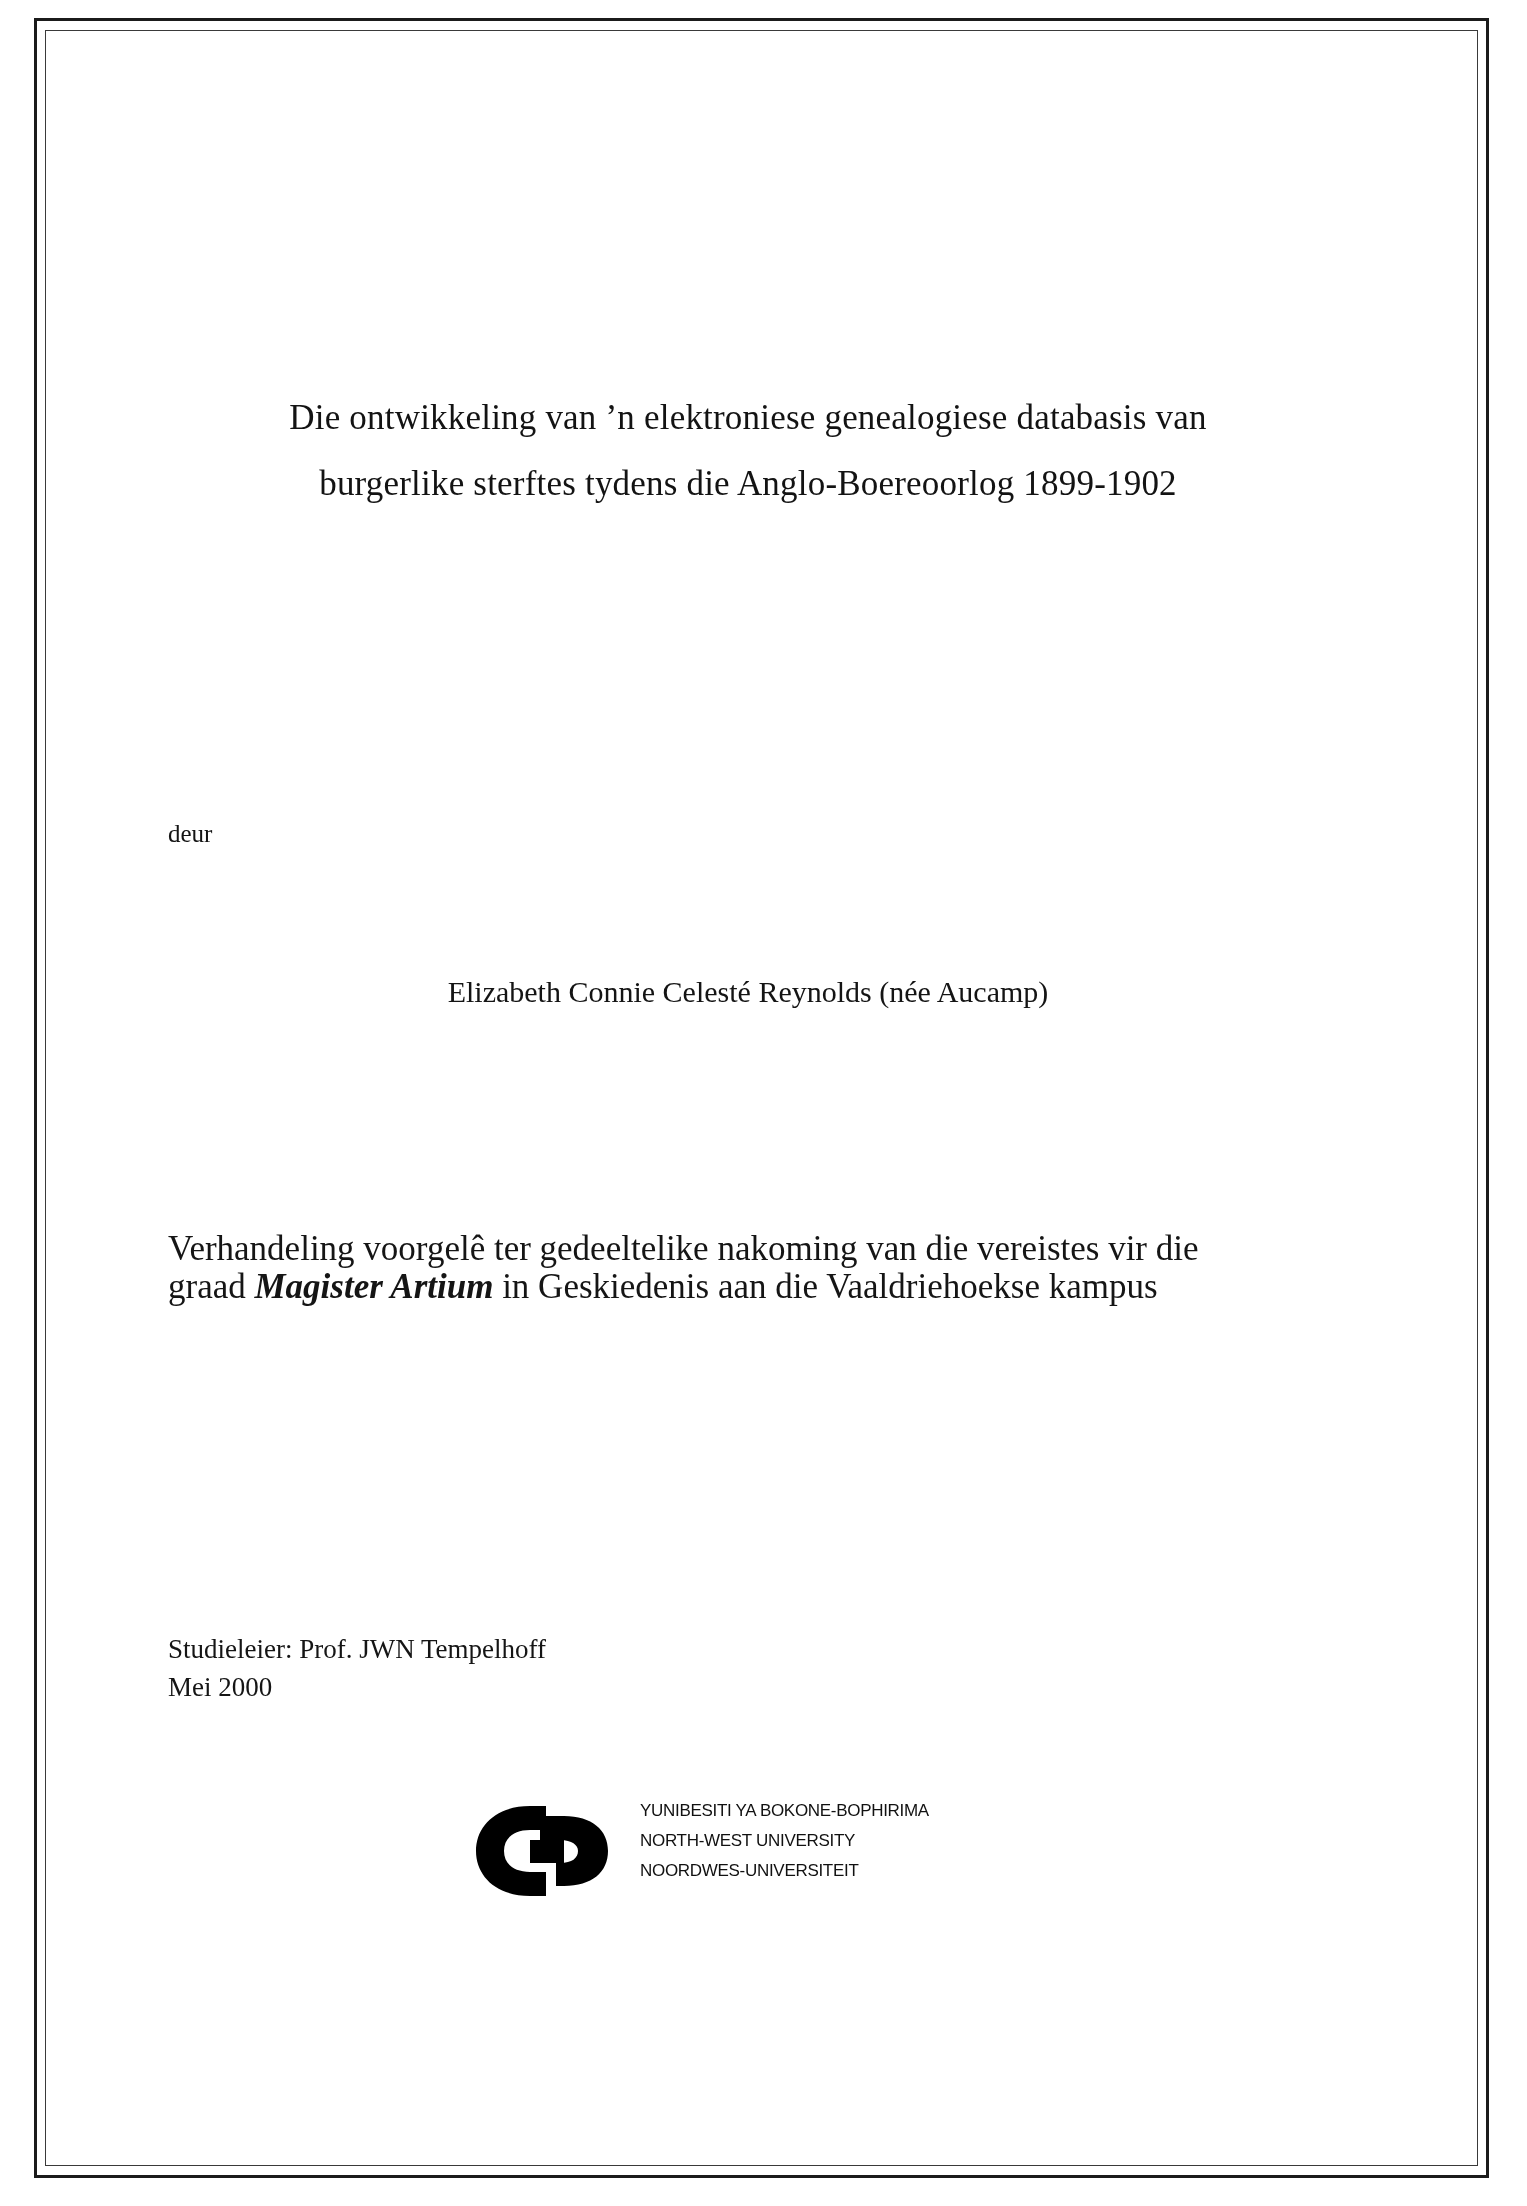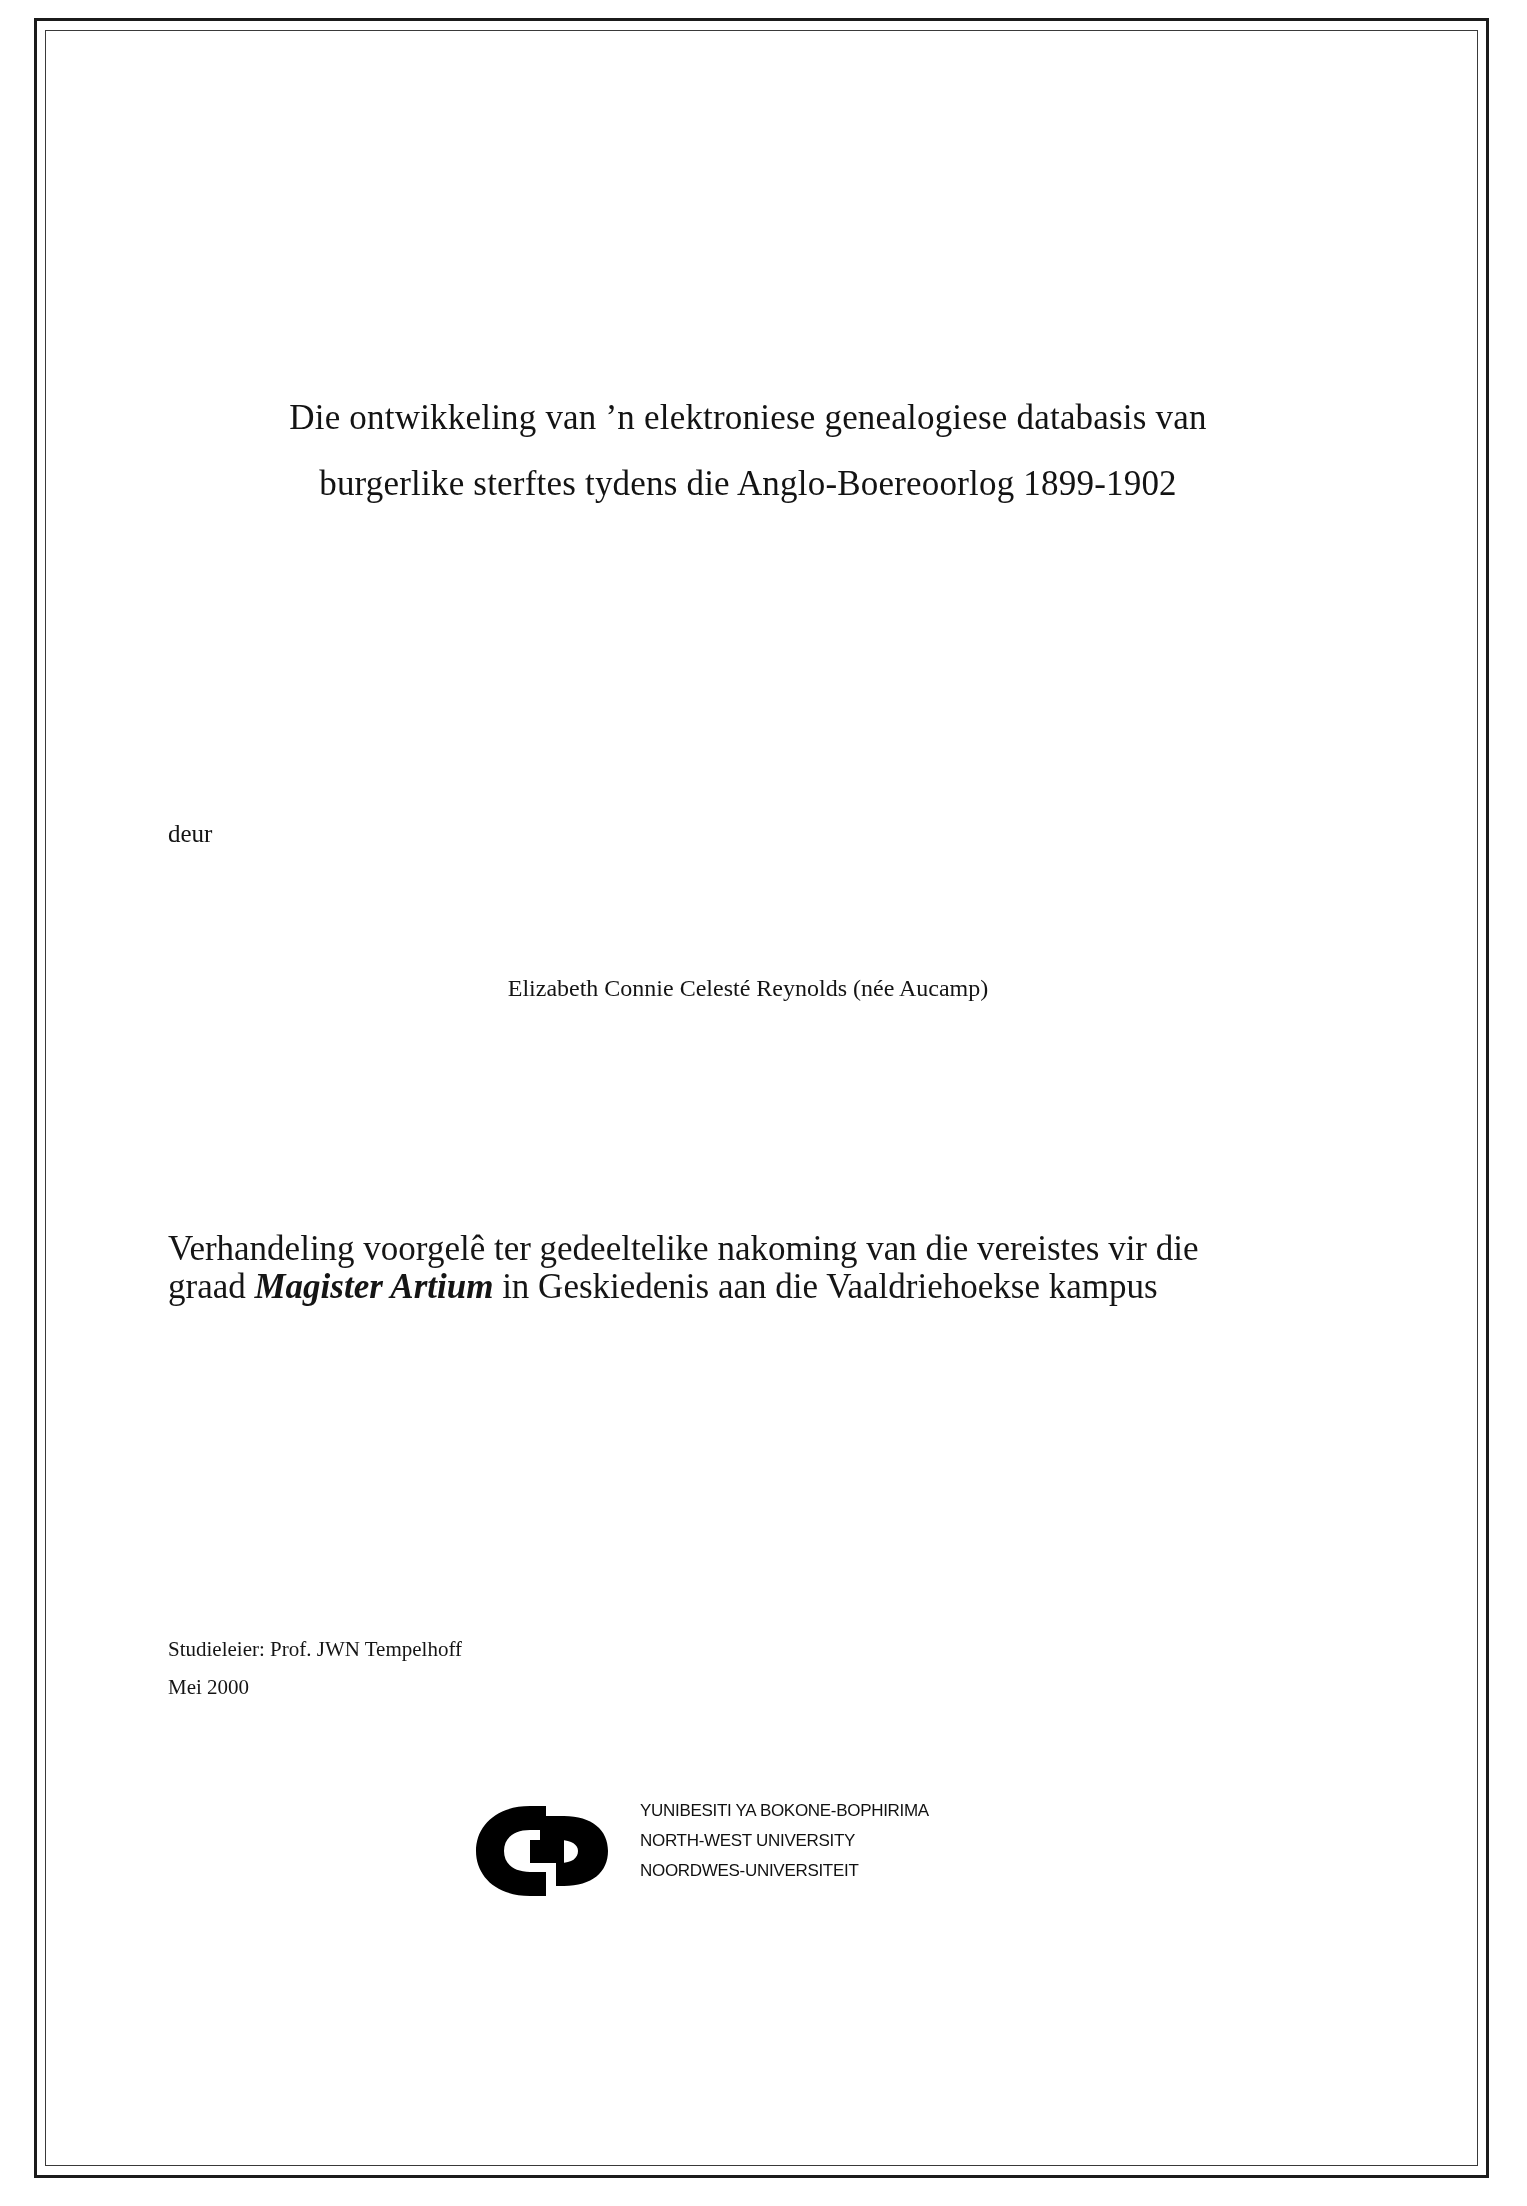--- a/index.html
+++ b/index.html
@@ -79,21 +79,21 @@
     font-size: 25px;
     color: #141414;
   }
 
   .author {
     position: absolute;
     top: 960px;
     left: 0;
     width: 1160px;
     text-align: center;
-    font-size: 24px;
+    font-size: 30px;
     color: #141414;
   }
 
   .statement {
     position: absolute;
     top: 1215px;
     left: 0;
     width: 1148px;
     font-size: 35px;
     line-height: 38px;
@@ -109,21 +109,21 @@
   .statement i {
     font-style: italic;
     font-weight: bold;
   }
 
   .supervisor-block {
     position: absolute;
     top: 1615px;
     left: 0;
     width: 1148px;
-    font-size: 21px;
+    font-size: 27px;
     line-height: 38px;
     color: #151515;
     text-align: left;
   }
 
   
   .logo-area {
     position: absolute;
     top: 1775px;
     left: 300px;

